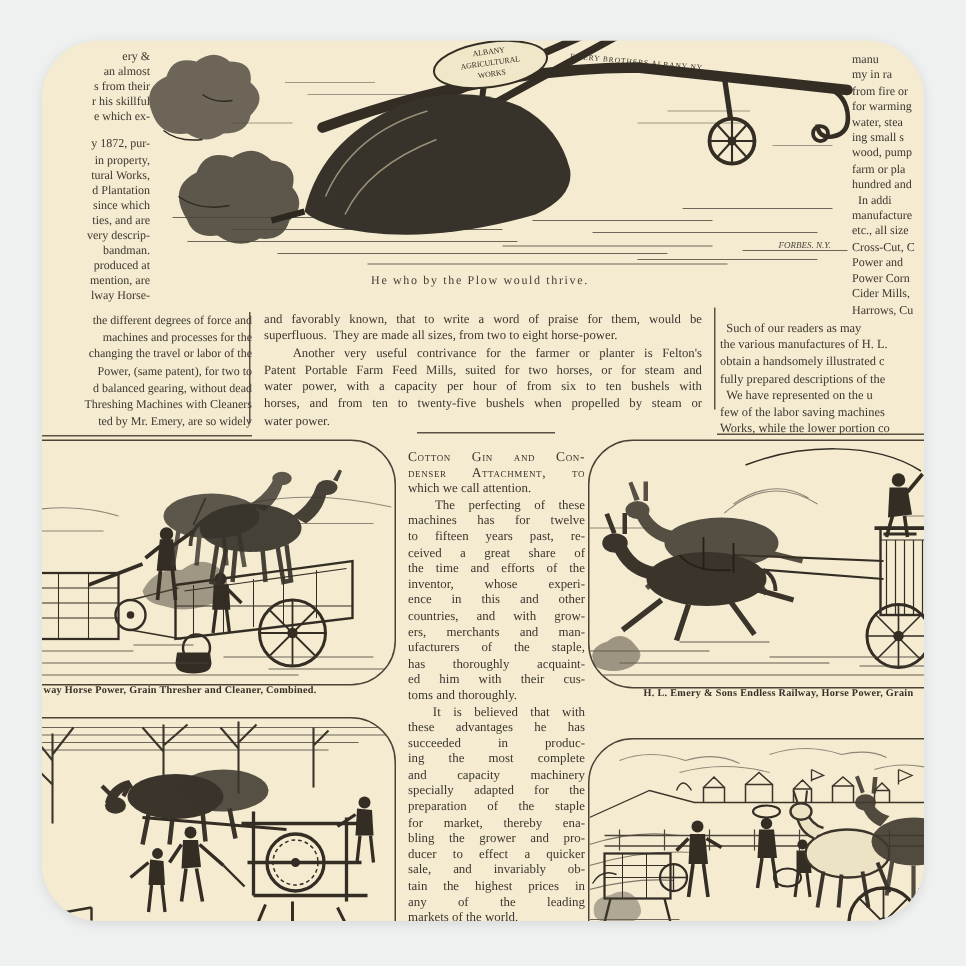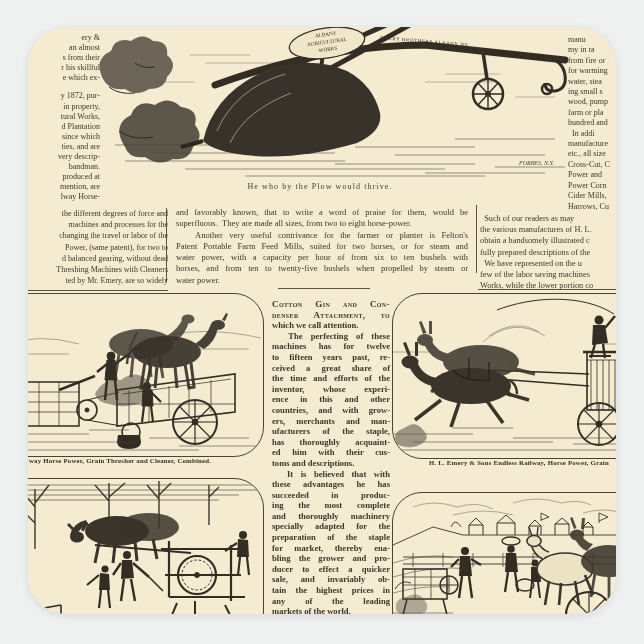--- a/index.html
+++ b/index.html
@@ -22,21 +22,21 @@
   .col-right-upper{left:540px;top:8px;width:70px;font-size:8px;line-height:10.4px;white-space:pre;}
   .col-right-lower{left:452px;top:186px;width:160px;font-size:8.3px;line-height:11.2px;white-space:pre;}
   .cen-para{left:148px;top:180px;width:292px;font-size:8.5px;line-height:11.3px;}
   .cen-para .tl{text-align:justify;text-align-last:justify;}
   .cen-para .tl:nth-child(2),.cen-para .tl:last-child{text-align-last:left;}
   .plow-caption{left:142px;top:155px;width:300px;text-align:center;
     font-size:8px;letter-spacing:1.1px;line-height:10px;color:#454035;}
   
   .rule{background:#5a5345;}
   
-  .mid-col{left:244px;top:272px;width:118px;font-size:8.6px;line-height:10.6px;font-weight:bold;}
+  .mid-col{left:244px;top:272px;width:118px;font-size:8.6px;line-height:10.6px;}
   .mid-col .tl{text-align:justify;text-align-last:justify;white-space:nowrap;}
   .mid-col .tl:nth-child(-n+2){font-variant:small-caps;letter-spacing:.4px;font-size:9px;}
   .mid-col .tl:nth-child(3),.mid-col .tl:nth-child(16),.mid-col .tl:last-child{text-align-last:left;}
   .panel{border:1.2px solid #4a4336;border-radius:30px;overflow:hidden;background:#f4ebd1;}
   .panel svg{display:block;}
   .cap{font-weight:bold;font-size:6.8px;letter-spacing:.2px;white-space:nowrap;color:#352f26;}
   .panel-ml{left:-30px;top:266px;width:264px;height:162px;}
   .cap-ml{left:1px;top:430px;width:200px;}
   .panel-mr{left:364px;top:266px;width:256px;height:164px;}
   .cap-mr{left:376px;top:432px;width:230px;}
@@ -225,26 +225,26 @@
       <div class="tl">to fifteen years past, re-</div>
       <div class="tl">ceived a great share of</div>
       <div class="tl">the time and efforts of the</div>
       <div class="tl">inventor, whose experi-</div>
       <div class="tl">ence in this and other</div>
       <div class="tl">countries, and with grow-</div>
       <div class="tl">ers, merchants and man-</div>
       <div class="tl">ufacturers of the staple,</div>
       <div class="tl">has thoroughly acquaint-</div>
       <div class="tl">ed him with their cus-</div>
-      <div class="tl">toms and descriptions.</div>
+      <div class="tl">toms and thoroughly.</div>
       <div class="tl">&nbsp;&nbsp;It is believed that with</div>
       <div class="tl">these advantages he has</div>
       <div class="tl">succeeded in produc-</div>
       <div class="tl">ing the most complete</div>
-      <div class="tl">and thoroughly machinery</div>
+      <div class="tl">and capacity machinery</div>
       <div class="tl">specially adapted for the</div>
       <div class="tl">preparation of the staple</div>
       <div class="tl">for market, thereby ena-</div>
       <div class="tl">bling the grower and pro-</div>
       <div class="tl">ducer to effect a quicker</div>
       <div class="tl">sale, and invariably ob-</div>
       <div class="tl">tain the highest prices in</div>
       <div class="tl">any of the leading</div>
       <div class="tl">markets of the world.</div>
     </div>

